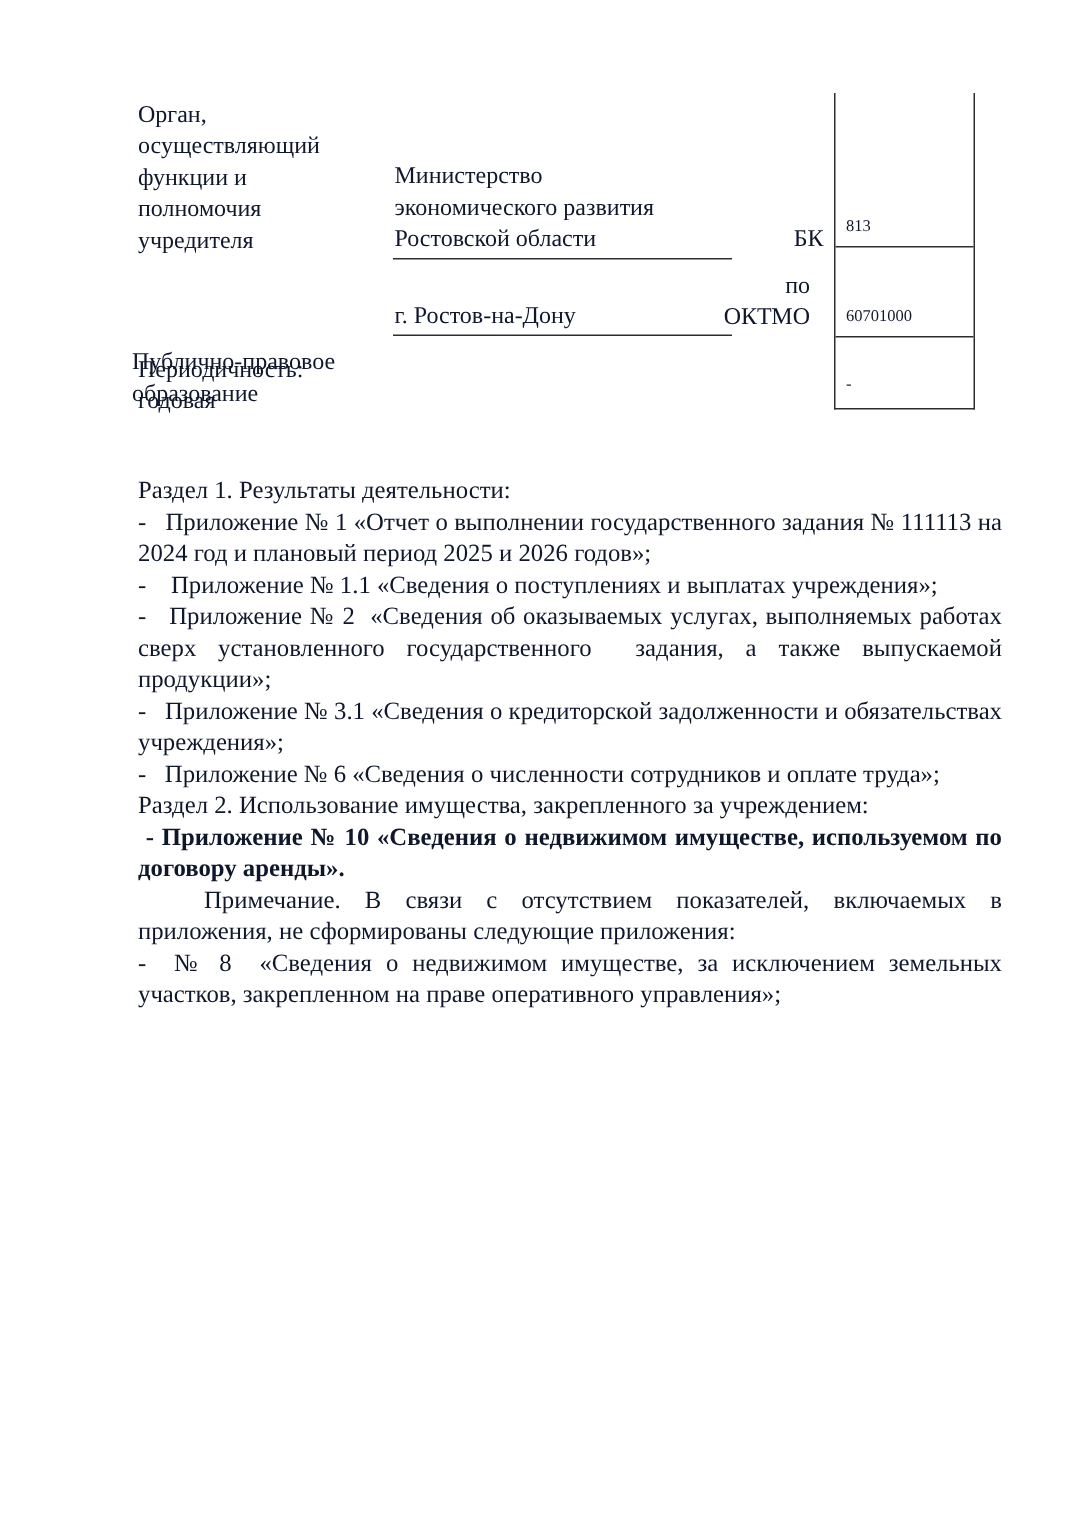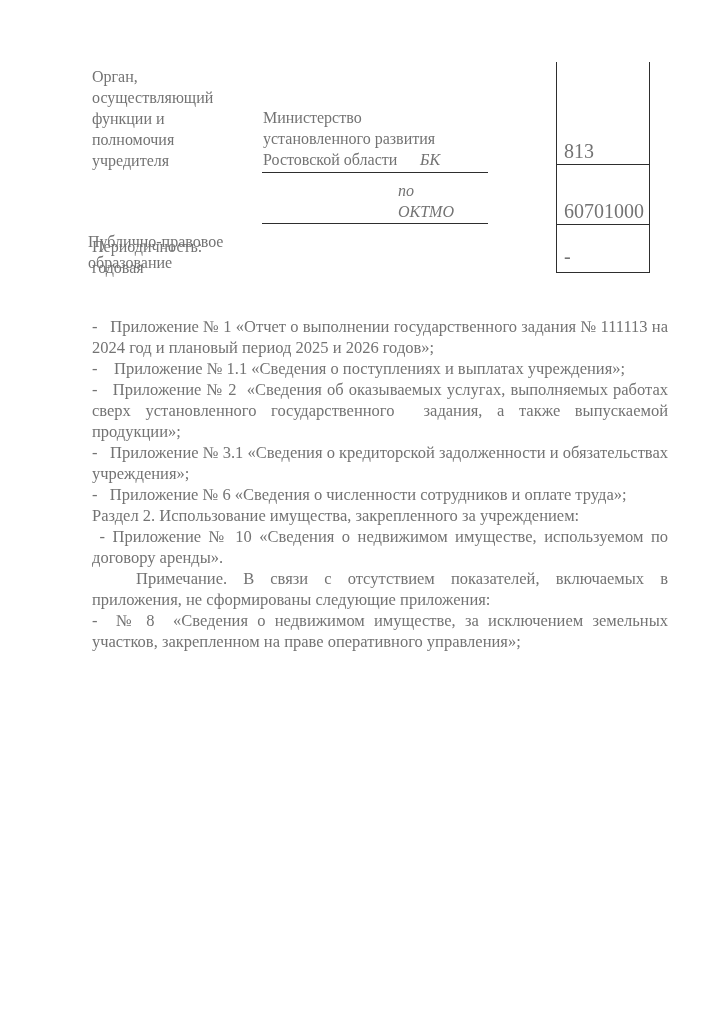--- a/index.html
+++ b/index.html
@@ -1,106 +1,108 @@
 <!DOCTYPE html>
 <html><head>
 <meta charset="utf-8">
 <style>
   html,body{margin:0;padding:0;background:#e8e8e8;}
   .page{
     position:relative;
     width:720px;height:1017px;
     background:#ffffff;
     font-family:"Liberation Serif","DejaVu Serif",serif;
-    color:#737373;
+    color:#0f172a;
     overflow:hidden;
   }
   .pre{white-space:pre-line;}
   .hdr-label{
     position:absolute;
     font-size:16px;line-height:21px;
   }
-  .right{text-align:left;font-style:italic;}
+  .right{text-align:right;}
   .org-label{left:92px;top:66px;width:180px;}
   .org-value{left:263px;top:107px;width:232px;}
   .ppo-label{left:88px;top:184px;width:180px;margin-top:47px;}
   .ppo-value{left:263px;top:200px;width:232px;}
   .period-label{left:92px;top:236px;width:180px;font-family:Liberation Serif, serif;}
   .bk-label{left:420px;top:149px;width:129px;}
-  .oktmo-label{left:398px;top:180px;width:129px;}
+  .oktmo-label{left:411px;top:180px;width:129px;}
   .underline{position:absolute;left:262px;width:226px;height:0;border-top:1.5px solid #2e2e2e;}
   .u1{top:172px;}
   .u2{top:223px;}
   .codebox{
     position:absolute;left:556px;top:62px;width:94px;height:211px;
     border-left:1.5px solid #2e2e2e;border-right:1.5px solid #2e2e2e;border-bottom:1.5px solid #2e2e2e;
     box-sizing:border-box;
     display:flex;flex-direction:column;
   }
   .cell{
     box-sizing:border-box;
     display:flex;align-items:flex-end;
     padding:0 0 3px 7px;
-    font-size:20px;line-height:19px;
+    font-size:11px;line-height:19px;
   }
   .cell-1{height:110px;border-bottom:1.5px solid #2e2e2e;}
   .cell-2{height:63px;border-bottom:1.5px solid #2e2e2e;}
   .cell-3{height:50px;padding-bottom:6px;}
   .body{
     position:absolute;left:92px;top:316px;width:576px;
     font-size:16.5px;line-height:21px;
     text-align:justify;
   }
   .body p{margin:0;}
   .sec1-title{margin:0 0 21px 0;}
   .sec2-title{margin:20px 0 0 0;}
-  .app10{margin-top:14px;}
+  .app10{margin-top:14px;font-weight:bold;}
   .note{margin-top:14px;text-indent:44px;}
   .n3{margin-top:10px;}
   .n4,.n5,.n8{margin-top:8px;}
 </style>
 </head>
 <body>
 
 <div class="page">
 
   <div class="hdr-label org-label pre">Орган,
 осуществляющий
 функции и
 полномочия
 учредителя</div>
   <div class="hdr-label org-value pre">Министерство
-установленного развития
+экономического развития
 Ростовской области</div>
   <div class="underline u1"></div>
 
   <div class="hdr-label bk-label right">БК</div>
 
   <div class="hdr-label ppo-label pre">Публично-правовое
 образование</div>
+  <div class="hdr-label ppo-value">г. Ростов-на-Дону</div>
   <div class="hdr-label oktmo-label right pre">по
 ОКТМО</div>
   <div class="underline u2"></div>
 
   <div class="hdr-label period-label pre">Периодичность:
 годовая</div>
 
   <div class="codebox">
     <div class="cell cell-1">
         <span>813</span>
       </div>
     <div class="cell cell-2">
         <span>60701000</span>
       </div>
     <div class="cell cell-3">
         <span>-</span>
       </div>
   </div>
 
   <div class="body">
+    <p class="sec1-title">Раздел 1. Результаты деятельности:</p>
 
     <p>-&nbsp;&nbsp; Приложение № 1 «Отчет о выполнении государственного задания № 111113 на 2024 год и плановый период 2025 и 2026 годов»;</p>
     <p>-&nbsp;&nbsp;&nbsp; Приложение № 1.1 «Сведения о поступлениях и выплатах учреждения»;</p>
     <p>-&nbsp;&nbsp; Приложение № 2&nbsp; «Сведения об оказываемых услугах, выполняемых работах сверх установленного государственного&nbsp; задания, а также выпускаемой продукции»;</p>
     <p>-&nbsp;&nbsp; Приложение № 3.1 «Сведения о кредиторской задолженности и обязательствах учреждения»;</p>
     <p>-&nbsp;&nbsp; Приложение № 6 «Сведения о численности сотрудников и оплате труда»;</p>
 
     <p class="sec2-title">Раздел 2. Использование имущества, закрепленного за учреждением:</p>
 
     <p class="app10">&nbsp;- Приложение № 10 «Сведения о недвижимом имуществе, используемом по договору аренды».</p>

